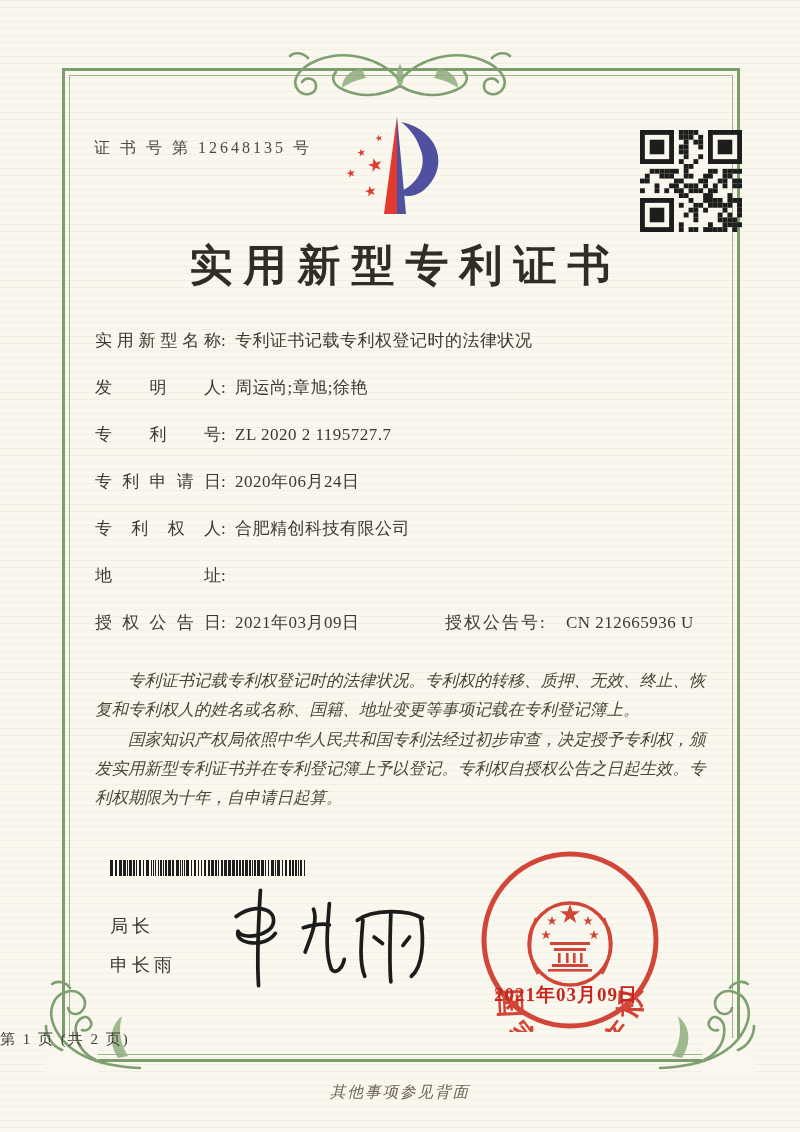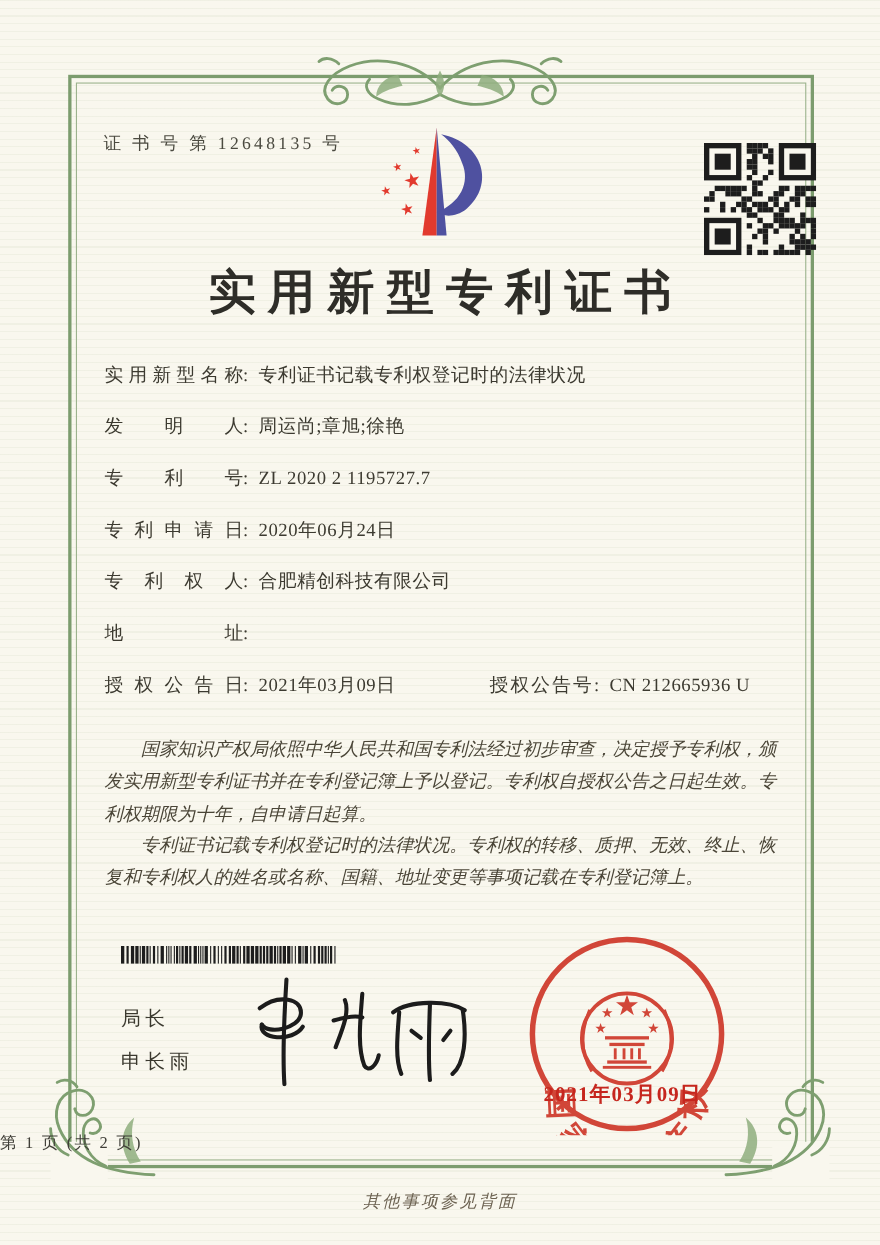--- a/index.html
+++ b/index.html
@@ -17,37 +17,37 @@
   .border-outer { position:absolute; left:62px; top:68px; width:678px; height:994px; border:3px solid #7c9c6e; z-index:1; }
   .border-inner { position:absolute; left:69px; top:75px; width:664px; height:980px; border:1px solid #9cb38d; z-index:1; }
   .corner-patch { position:absolute; width:52px; height:36px; background:#f9f7ee; z-index:2; }
   .patch-bl { left:46px; top:1038px; }
   .patch-br { left:702px; top:1038px; }
   .ornament { position:absolute; z-index:3; }
   .orn-top { left:278px; top:40px; width:244px; height:66px; }
   .orn-bl { left:26px; top:978px; width:120px; height:96px; }
   .orn-br { left:654px; top:978px; width:120px; height:96px; transform:scaleX(-1); }
   
-  .cert-no { position:absolute; left:94px; top:120px; font-size:16px; letter-spacing:3px; color:#4b4a40; z-index:4; }
+  .cert-no { position:absolute; left:94px; top:138px; font-size:16px; letter-spacing:3px; color:#4b4a40; z-index:4; }
   .logo { position:absolute; left:326px; top:110px; width:150px; height:128px; z-index:4; }
   .logo .star { position:absolute; color:#e23a2e; line-height:1; font-family:"DejaVu Sans",sans-serif; transform:rotate(-14deg); }
   .qr { position:absolute; left:640px; top:130px; width:102px; height:102px; z-index:4; }
   .title { position:absolute; left:0; top:237px; width:800px; text-align:center;
            font-size:43px; font-weight:600; letter-spacing:11px; text-indent:11px; color:#2e2d28; z-index:4; }
   
   .fields { position:absolute; left:95px; top:328px; width:620px; font-size:17px; line-height:26px; z-index:4; }
   .frow { display:flex; align-items:flex-start; margin-bottom:21px; }
   .flabel { display:inline-block; width:126px; text-align:justify; text-align-last:justify; flex:none; }
   .fcolon { flex:none; width:14px; }
   .fvalue { flex:1; letter-spacing:0.5px; }
   .grant-row { display:flex; }
   .grant-row .v1 { width:180px; flex:none; letter-spacing:0.5px; }
   .grant-row .gap { width:30px; flex:none; }
   .grant-row .l2 { flex:none; letter-spacing:2px; }
-  .grant-row .v2 { flex:none; letter-spacing:0.5px; }
+  .grant-row .v2 { flex:none; margin-left:12px; letter-spacing:0.5px; }
   
   .paras { position:absolute; left:95px; top:666px; width:618px; font-size:16.5px; line-height:1.78;
            font-style:italic; color:#4a4537; z-index:4; }
   .paras p { text-indent:2em; }
   
   .barcode { position:absolute; left:110px; top:860px; width:200px; height:16px; z-index:4; }
   .barcode i { position:absolute; top:0; height:16px; background:#1d1d1d; }
   .signer { position:absolute; left:110px; top:914px; font-size:18px; letter-spacing:4px; color:#3b392f; z-index:4; }
   .signer div { margin-bottom:15px; }
   .signature { position:absolute; left:225px; top:884px; width:205px; height:108px; z-index:5; }
@@ -302,22 +302,22 @@
         <span class="fcolon">:</span>
         <span class="v1">2021年03月09日</span>
         <span class="gap"></span>
         <span class="l2">授权公告号</span>
         <span class="fcolon">:</span>
         <span class="v2">CN 212665936 U</span>
     </div>
   </div>
 
   <div class="paras">
+    <p>专利证书记载专利权登记时的法律状况。专利权的转移、质押、无效、终止、恢复和专利权人的姓名或名称、国籍、地址变更等事项记载在专利登记簿上。</p>
     <p>国家知识产权局依照中华人民共和国专利法经过初步审查，决定授予专利权，颁发实用新型专利证书并在专利登记簿上予以登记。专利权自授权公告之日起生效。专利权期限为十年，自申请日起算。</p>
-    <p>专利证书记载专利权登记时的法律状况。专利权的转移、质押、无效、终止、恢复和专利权人的姓名或名称、国籍、地址变更等事项记载在专利登记簿上。</p>
   </div>
 
   <div class="barcode" id="barcode">
       <i style="left: 0px; width: 3px;"></i>
       <i style="left: 5px; width: 2px;"></i>
       <i style="left: 9px; width: 3px;"></i>
       <i style="left: 13px; width: 3px;"></i>
       <i style="left: 17px; width: 1px;"></i>
       <i style="left: 19px; width: 3px;"></i>
       <i style="left: 23px; width: 2px;"></i>

